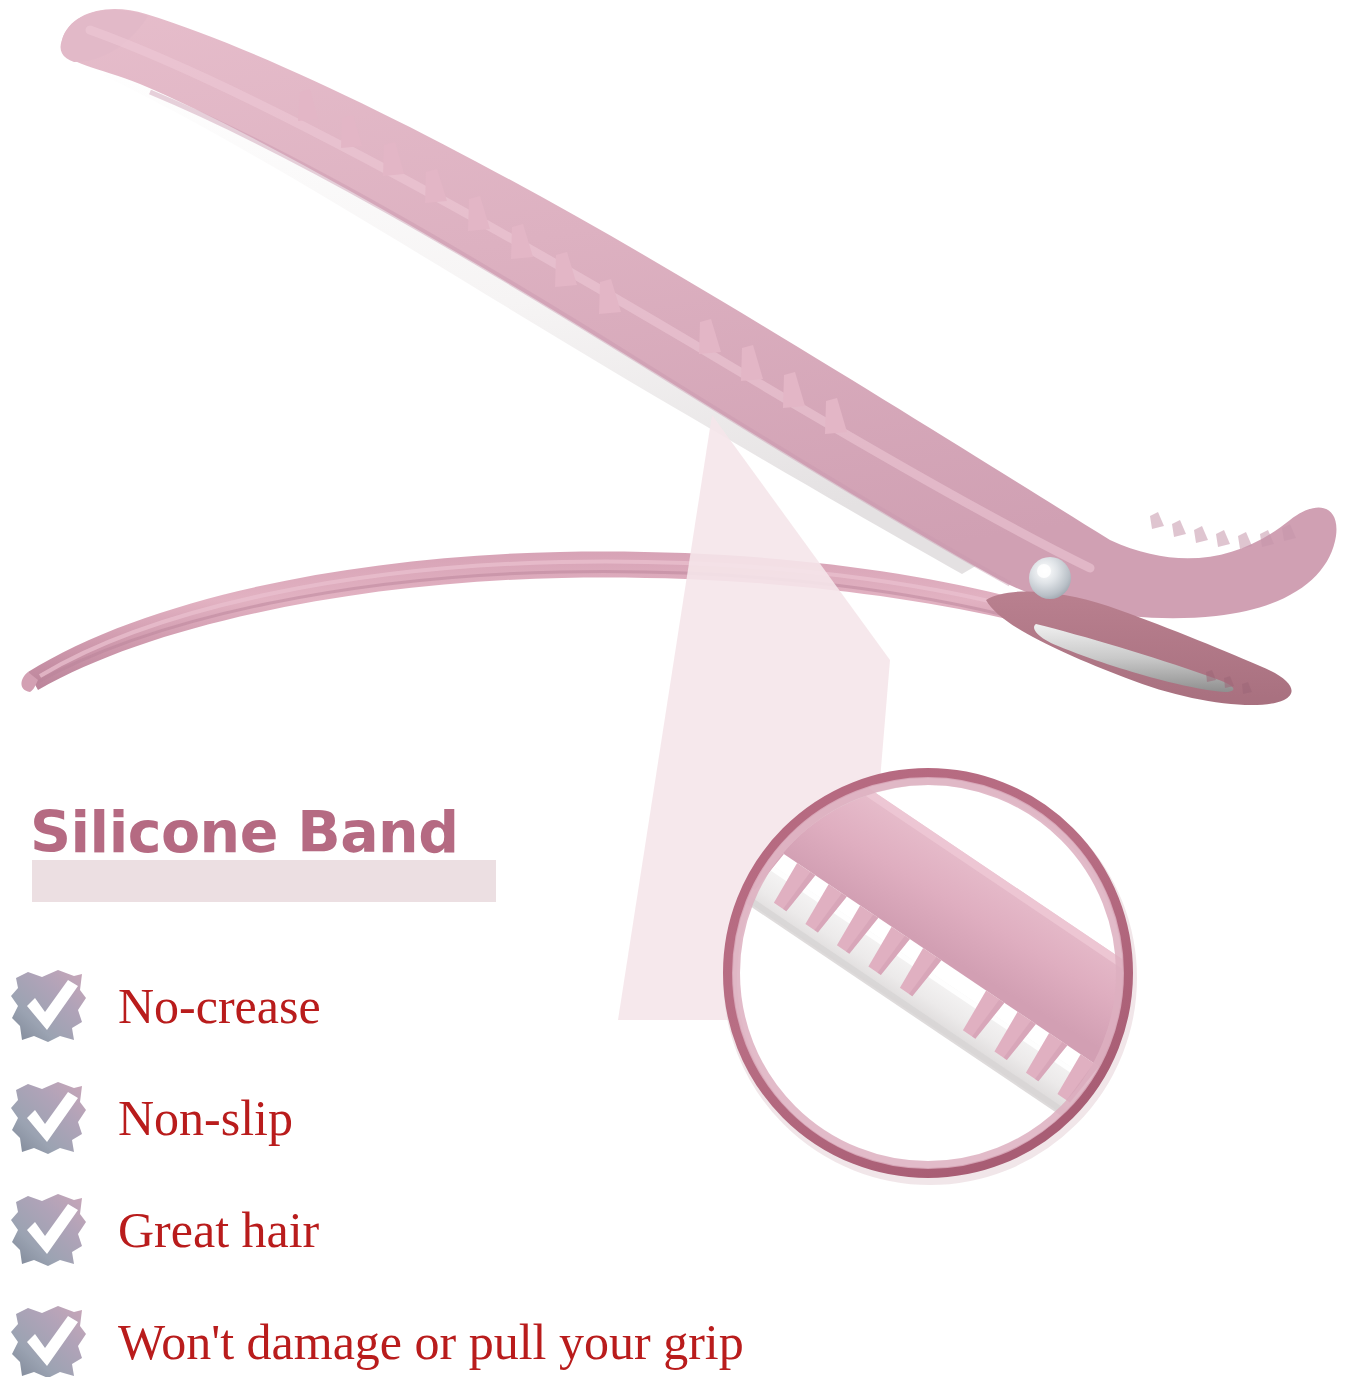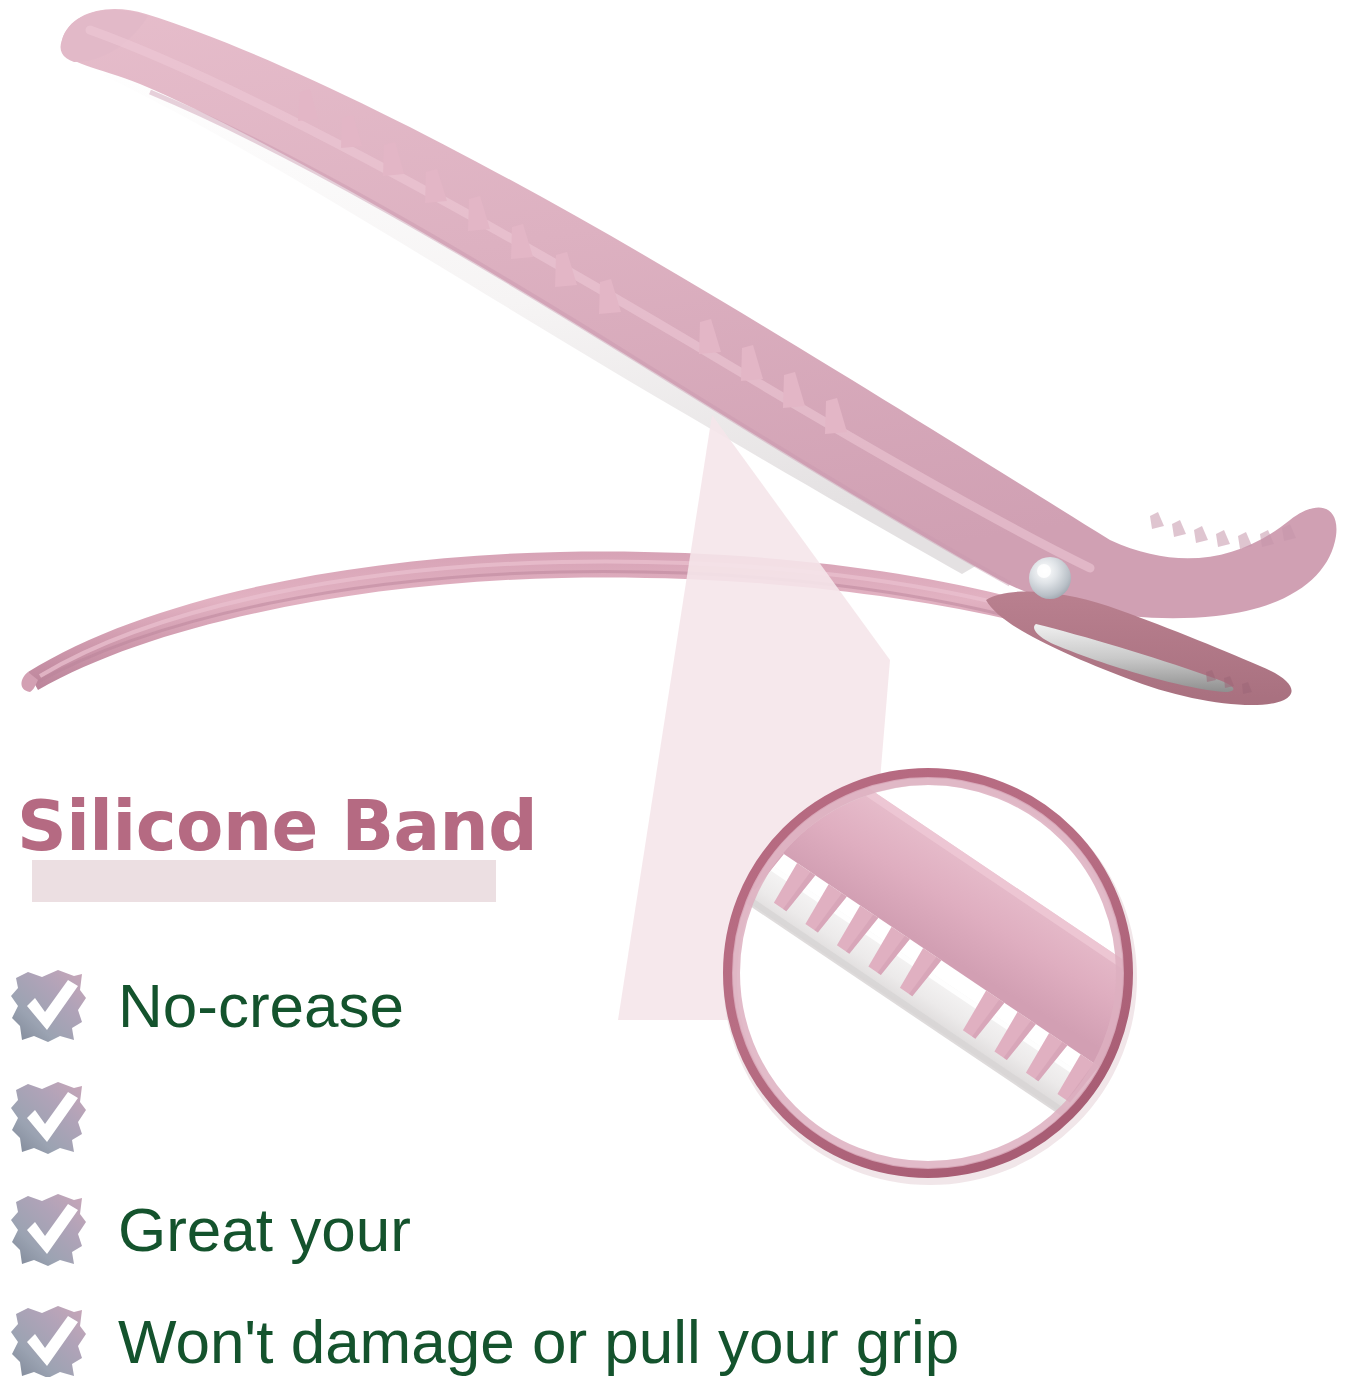--- a/index.html
+++ b/index.html
@@ -65,23 +65,23 @@
     left: 18px;
     top: 74px;
     width: 464px;
     height: 42px;
     background: #ecdfe2;
   }
   #headline-text {
     position: absolute;
     left: 0;
     top: 0;
-    margin: 3px;
+    margin: 16px;
     font-family: "DejaVu Sans", sans-serif;
-    font-size: 69px;
+    font-size: 57px;
     font-weight: bold;
     letter-spacing: -0.5px;
     color: #b56a82;
     line-height: 1.08;
     white-space: nowrap;
   }
 
   
   #feature-list {
     position: absolute;
@@ -95,23 +95,23 @@
     height: 112px;
   }
   .feature-icon {
     flex: 0 0 auto;
     width: 84px;
     height: 84px;
     margin-right: 26px;
   }
   .feature-icon svg { display: block; }
   .feature-label {
-    font-family: Liberation Sans, sans-serif;
-    font-size: 62px;
-    color: #14532d;
+    font-family: Liberation Serif, serif;
+    font-size: 50px;
+    color: #b91c1c;
     line-height: 1;
     white-space: nowrap;
   }
 </style>
 </head>
 <body>
 
 <div id="canvas">
 
   <div id="product-photo">
@@ -367,41 +367,42 @@
               <stop offset="100%" stop-color="#7d8696"></stop>
             </linearGradient>
           </defs>
           <path d="M8,14 L 20,8 L 34,13 L 50,6 L 66,12 L 74,10 L 72,26
                    L 78,34 L 70,46 L 74,58 L 64,64 L 66,76 L 52,72
                    L 40,78 L 26,72 L 14,76 L 12,62 L 4,54 L 10,42
                    L 3,32 L 10,24 Z" fill="url(#brushGrad2)"></path>
           <path d="M19,42 L 27,34 L 37,48 L 60,16 L 70,22 L 39,66 Z" fill="#ffffff"></path>
         </svg>
       </span>
+      <span class="feature-label">Non-slip</span>
     </li>
 
     <li class="feature-item">
       <span class="feature-icon">
         <svg width="84" height="84" viewBox="0 0 84 84" xmlns="http://www.w3.org/2000/svg">
           <defs>
             <linearGradient id="brushGrad3" x1="1" y1="0" x2="0" y2="1">
               <stop offset="0%" stop-color="#c9a6b8"></stop>
               <stop offset="35%" stop-color="#b0a3b8"></stop>
               <stop offset="70%" stop-color="#9ba3b2"></stop>
               <stop offset="100%" stop-color="#7d8696"></stop>
             </linearGradient>
           </defs>
           <path d="M8,14 L 20,8 L 34,13 L 50,6 L 66,12 L 74,10 L 72,26
                    L 78,34 L 70,46 L 74,58 L 64,64 L 66,76 L 52,72
                    L 40,78 L 26,72 L 14,76 L 12,62 L 4,54 L 10,42
                    L 3,32 L 10,24 Z" fill="url(#brushGrad3)"></path>
           <path d="M19,42 L 27,34 L 37,48 L 60,16 L 70,22 L 39,66 Z" fill="#ffffff"></path>
         </svg>
       </span>
-      <span class="feature-label">Great your</span>
+      <span class="feature-label">Great hair</span>
     </li>
 
     <li class="feature-item">
       <span class="feature-icon">
         <svg width="84" height="84" viewBox="0 0 84 84" xmlns="http://www.w3.org/2000/svg">
           <defs>
             <linearGradient id="brushGrad4" x1="1" y1="0" x2="0" y2="1">
               <stop offset="0%" stop-color="#c9a6b8"></stop>
               <stop offset="35%" stop-color="#b0a3b8"></stop>
               <stop offset="70%" stop-color="#9ba3b2"></stop>

